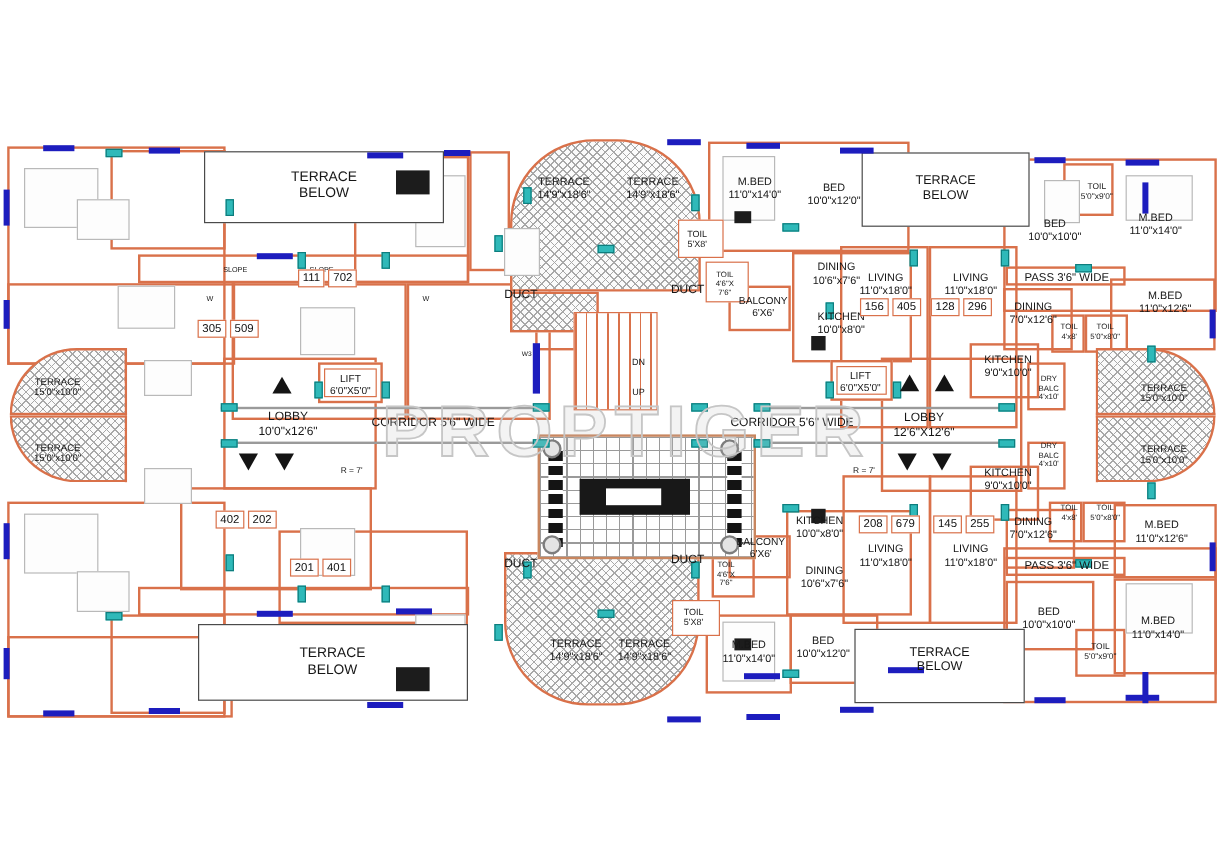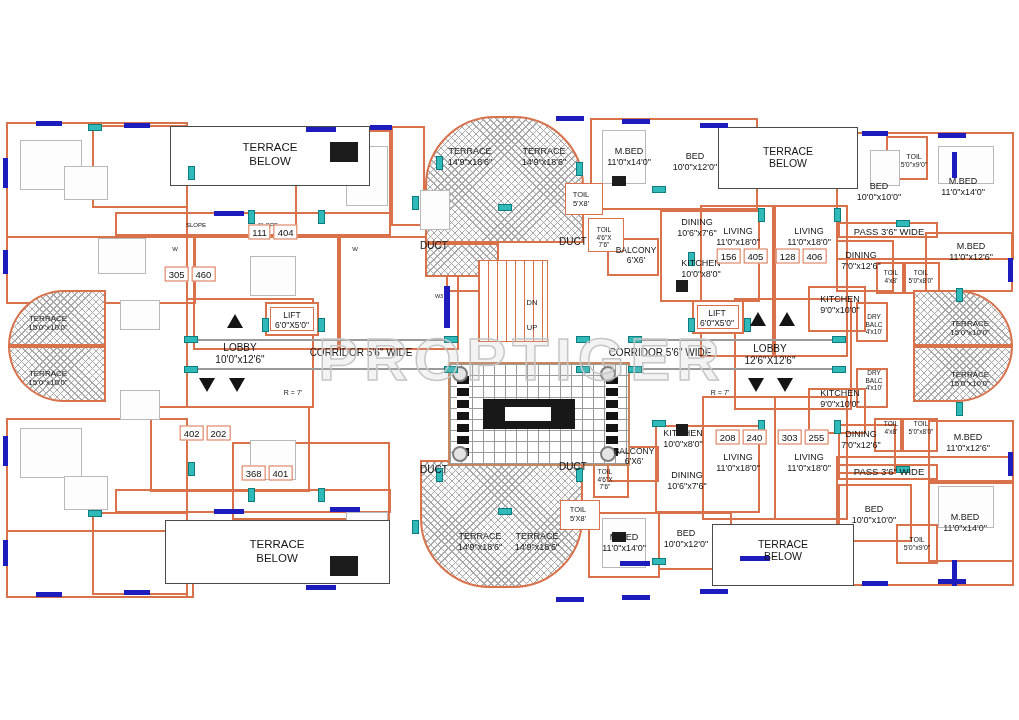--- a/index.html
+++ b/index.html
@@ -347,44 +347,44 @@
       <div class="lbl" style="left: 874px; top: 515px; font-size: 9px;">BED
 10'0"x10'0"</div>
       <div class="lbl" style="left: 917px; top: 544px; font-size: 7px;">TOIL
 5'0"x9'0"</div>
       <div class="lbl" style="left: 965px; top: 523px; font-size: 9px;">M.BED
 11'0"x14'0"</div>
       <div class="lbl" style="left: 783px; top: 550px; font-size: 10.5px;">TERRACE
 BELOW</div>
       <div class="units" style="left: 190px; top: 274px;">
         <span class="ubox">305</span>
-        <span class="ubox">460</span>
+        <span class="ubox">509</span>
       </div>
       <div class="units" style="left: 273px; top: 232px;">
         <span class="ubox">111</span>
-        <span class="ubox">404</span>
+        <span class="ubox">702</span>
       </div>
       <div class="units" style="left: 742px; top: 256px;">
         <span class="ubox">156</span>
         <span class="ubox">405</span>
       </div>
       <div class="units" style="left: 801px; top: 256px;">
         <span class="ubox">128</span>
-        <span class="ubox">406</span>
+        <span class="ubox">296</span>
       </div>
       <div class="units" style="left: 193px; top: 433px; padding-left: 24px;">
         <span class="ubox">402</span>
         <span class="ubox">202</span>
       </div>
       <div class="units" style="left: 267px; top: 473px;">
-        <span class="ubox">368</span>
+        <span class="ubox">201</span>
         <span class="ubox">401</span>
       </div>
       <div class="units" style="left: 741px; top: 437px;">
         <span class="ubox">208</span>
-        <span class="ubox">240</span>
+        <span class="ubox">679</span>
       </div>
       <div class="units" style="left: 803px; top: 437px;">
-        <span class="ubox">303</span>
+        <span class="ubox">145</span>
         <span class="ubox">255</span>
       </div>
     </div>
 </div>
 
 </body></html>

